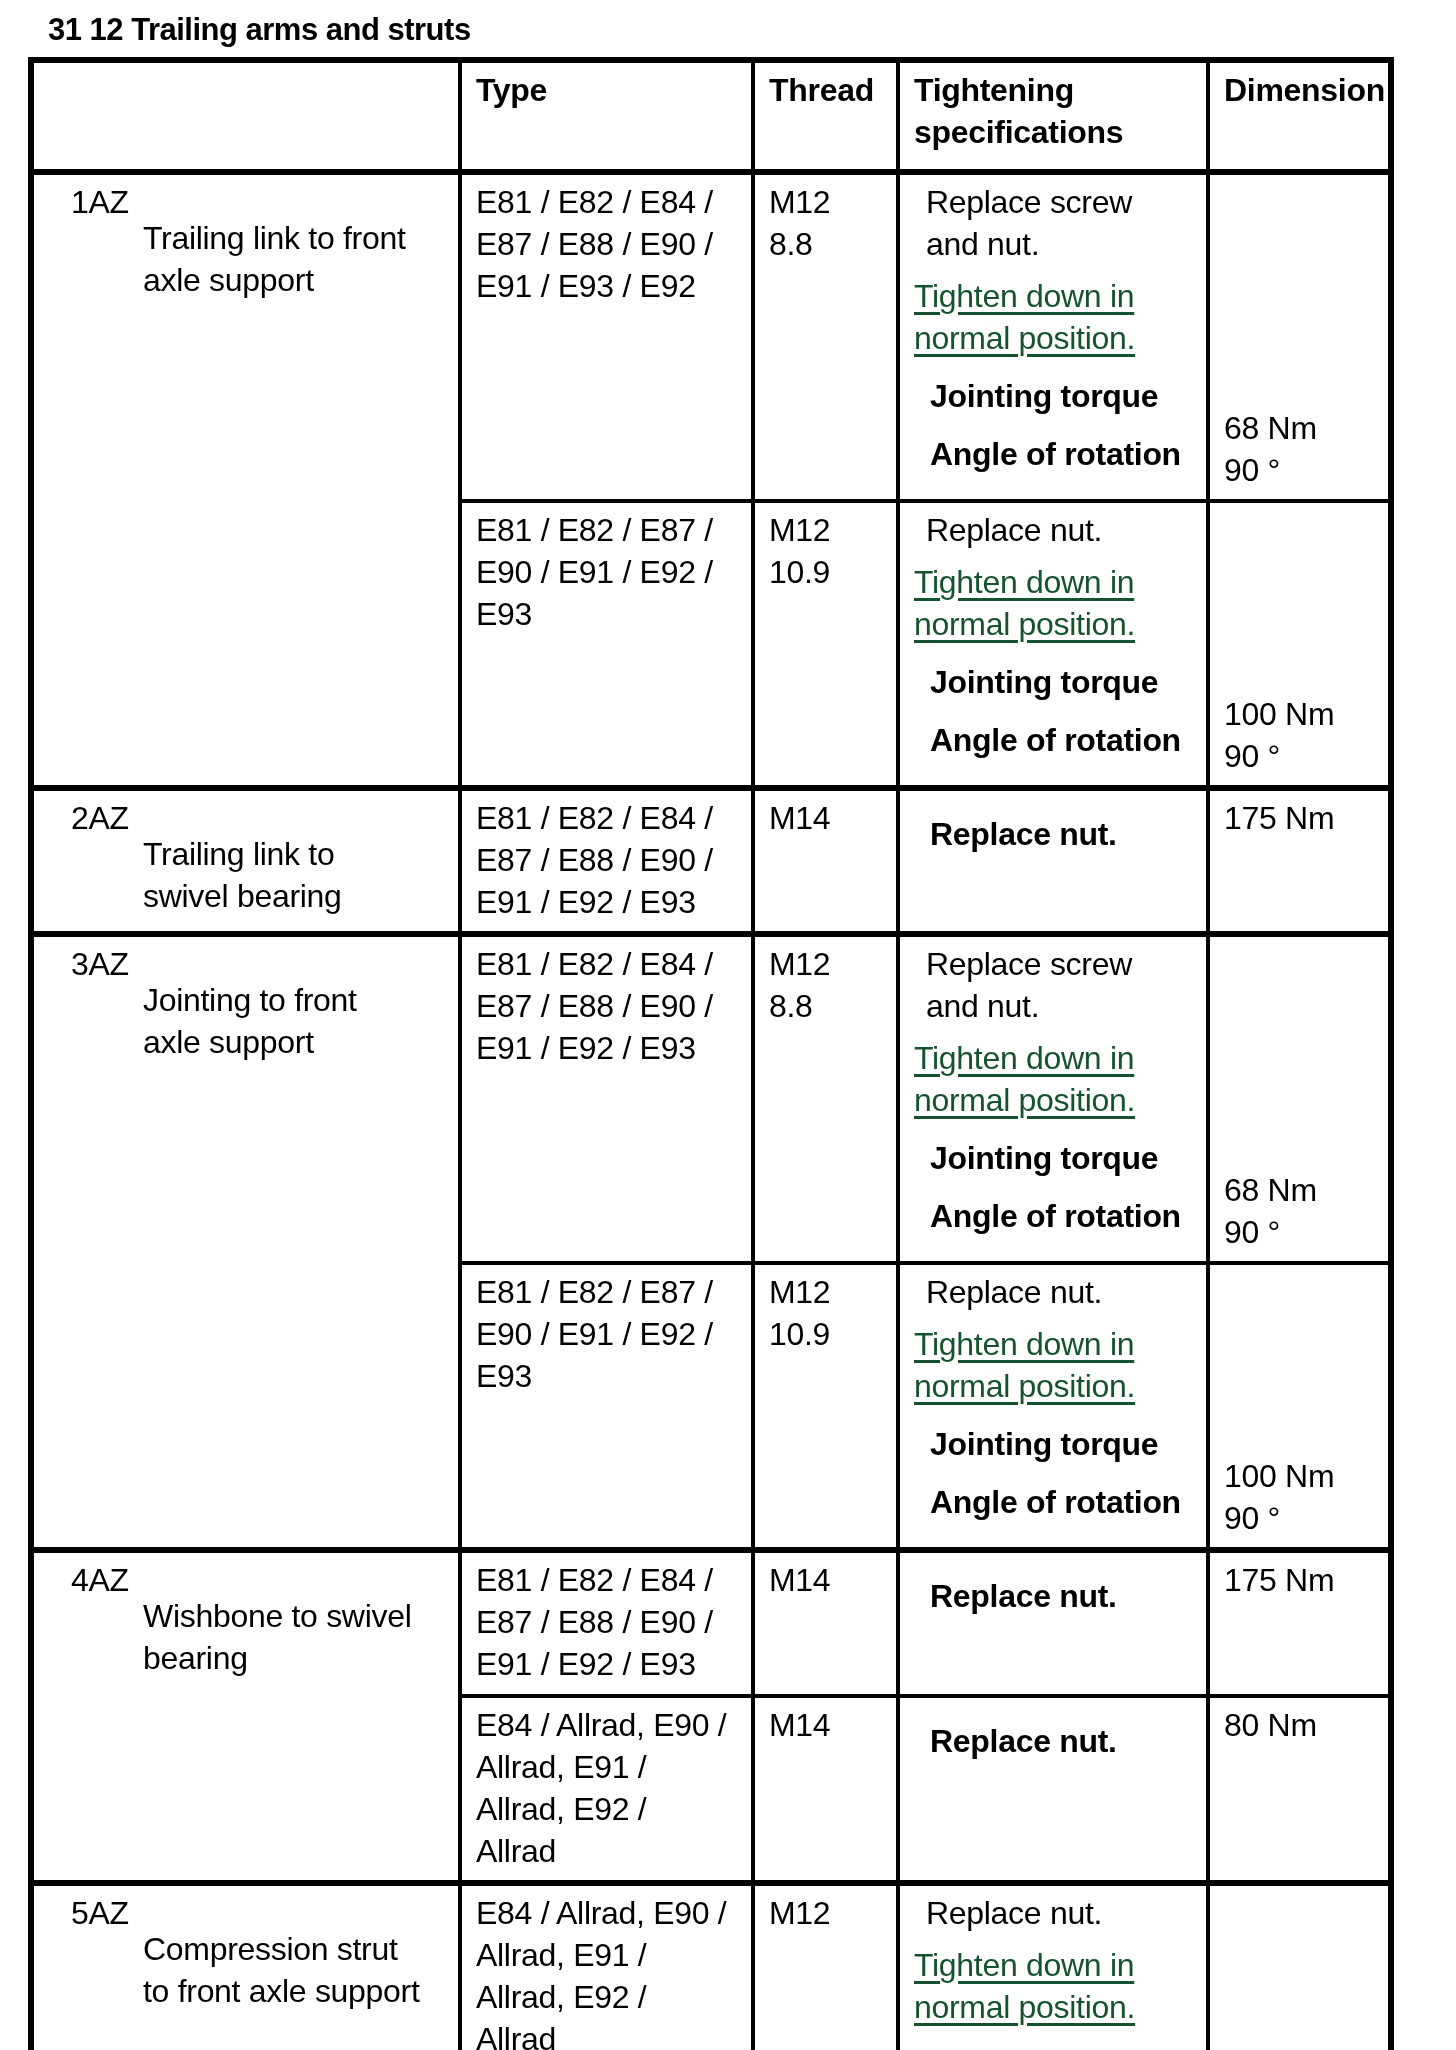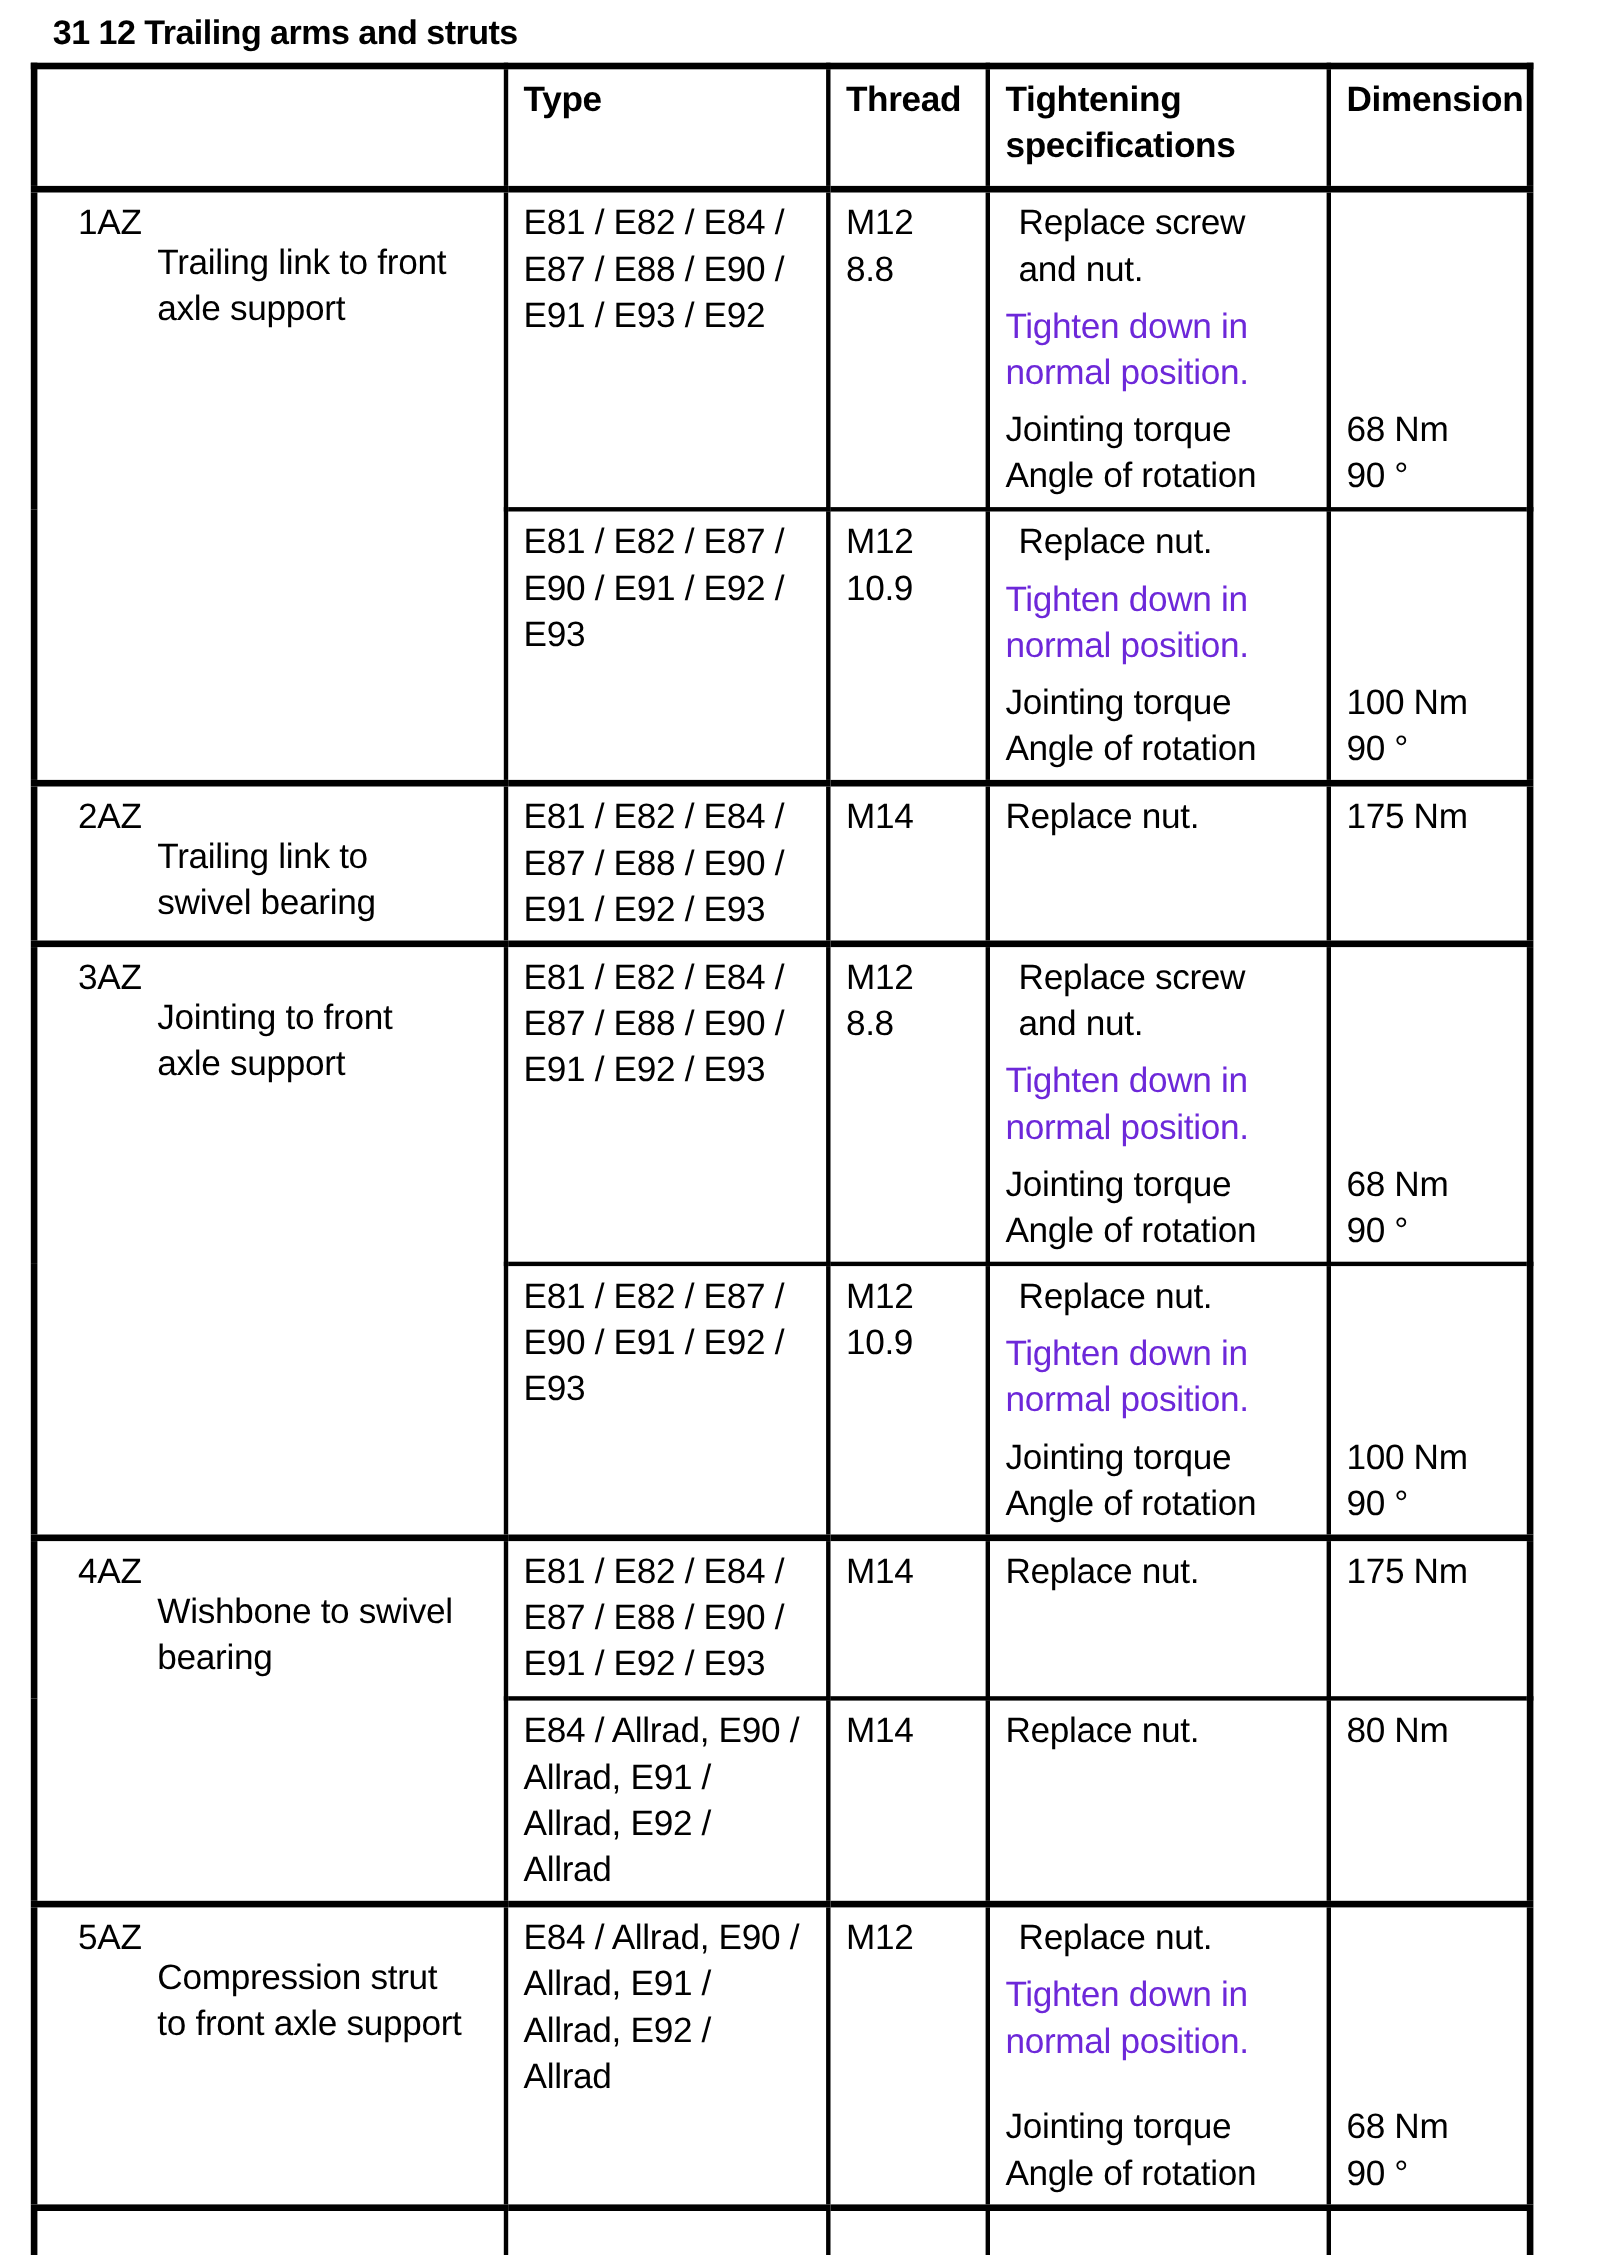--- a/index.html
+++ b/index.html
@@ -40,25 +40,25 @@
   }
   tr.major>td{border-top:6px solid #000;}
   tr.minor>td{border-top:3px solid #c4b5fd;}
   .pre{white-space:pre-line;}
   .item-flex{display:flex;align-items:flex-start;}
   .rid{flex:0 0 72px;margin-left:23px;}
   .rtxt{flex:1 1 auto;white-space:pre-line;margin-top:36px;}
   p.st{margin:0 0 10px 12px;white-space:pre-line;}
   p.sn{
     margin:0 0 10px 0;white-space:pre-line;
-    color:#6d28d9;
+    color:#14532d;text-decoration:underline;
     text-underline-offset:5px;cursor:pointer;
   }
   p.sn.big-gap{margin-bottom:36px;}
-  p.sp{margin:0;white-space:nowrap;}
+  p.sp{margin:16px;white-space:nowrap;font-weight:bold;}
   td.vb{vertical-align:bottom;}
   .dv{white-space:nowrap;}
   tr.sliver>td{height:40px;}
 </style>
 </head>
 <body>
 
 <div class="page-title">31 12 Trailing arms and struts</div>
 
 <table class="spec">

